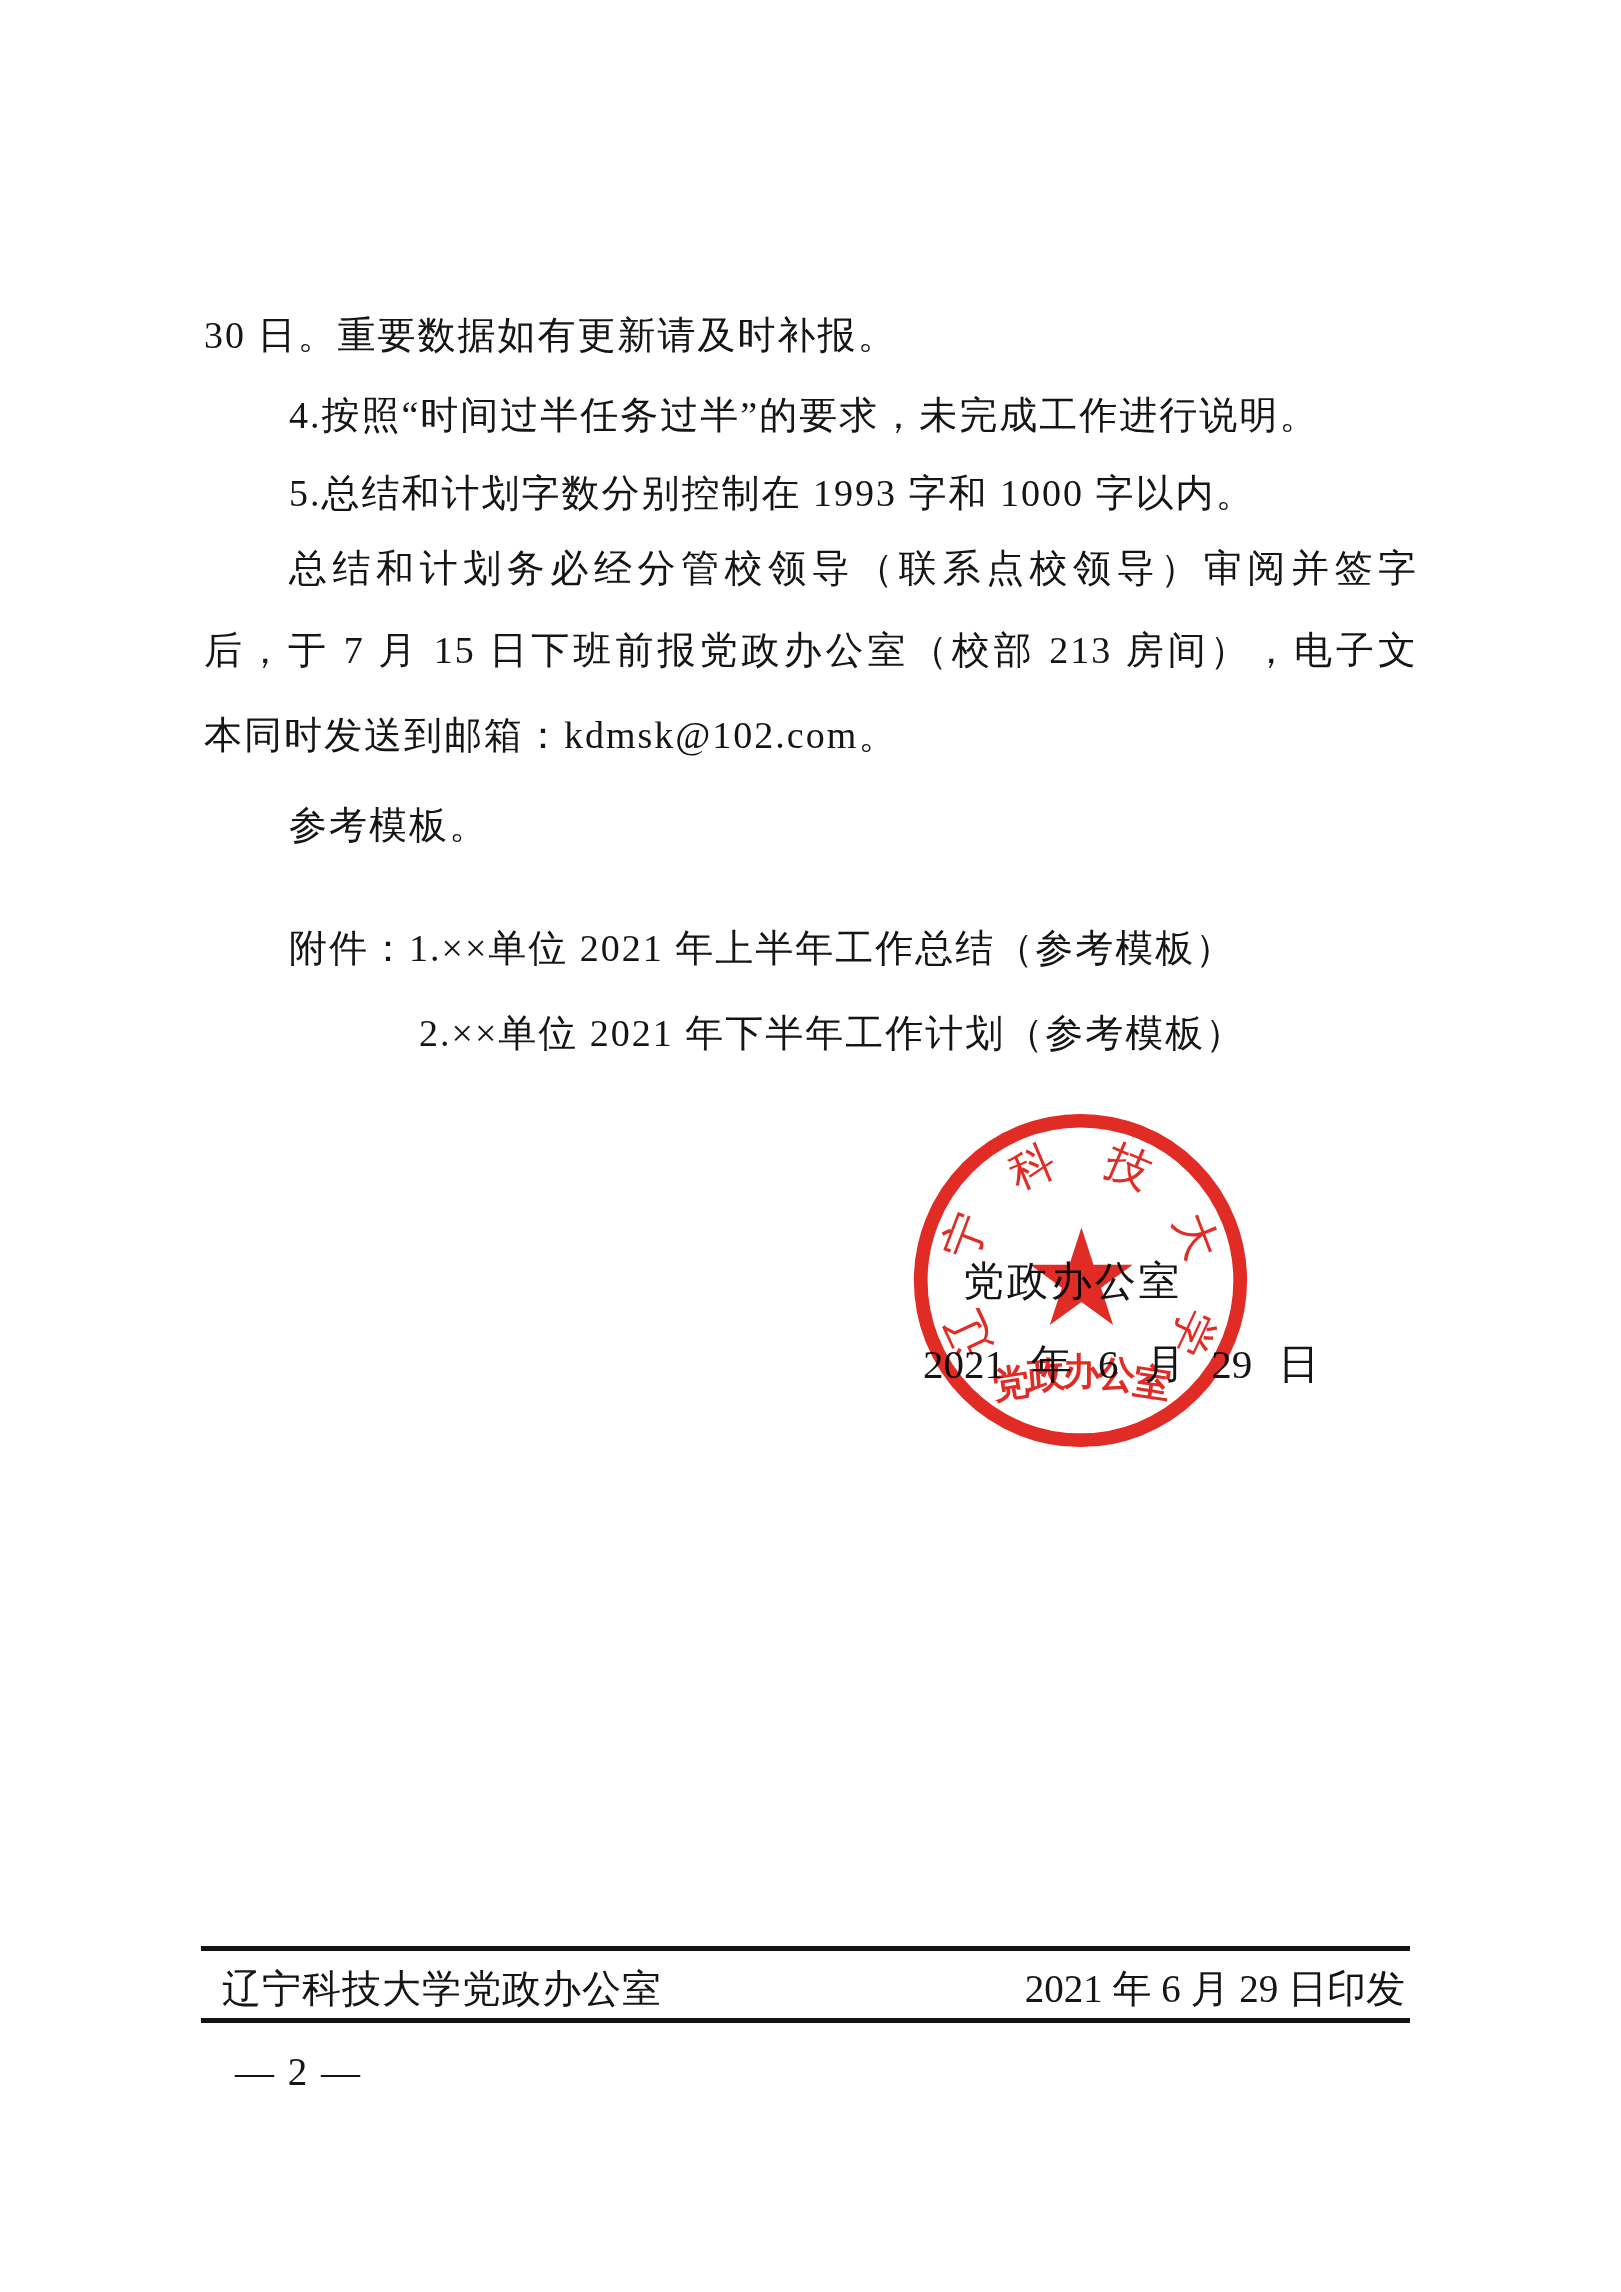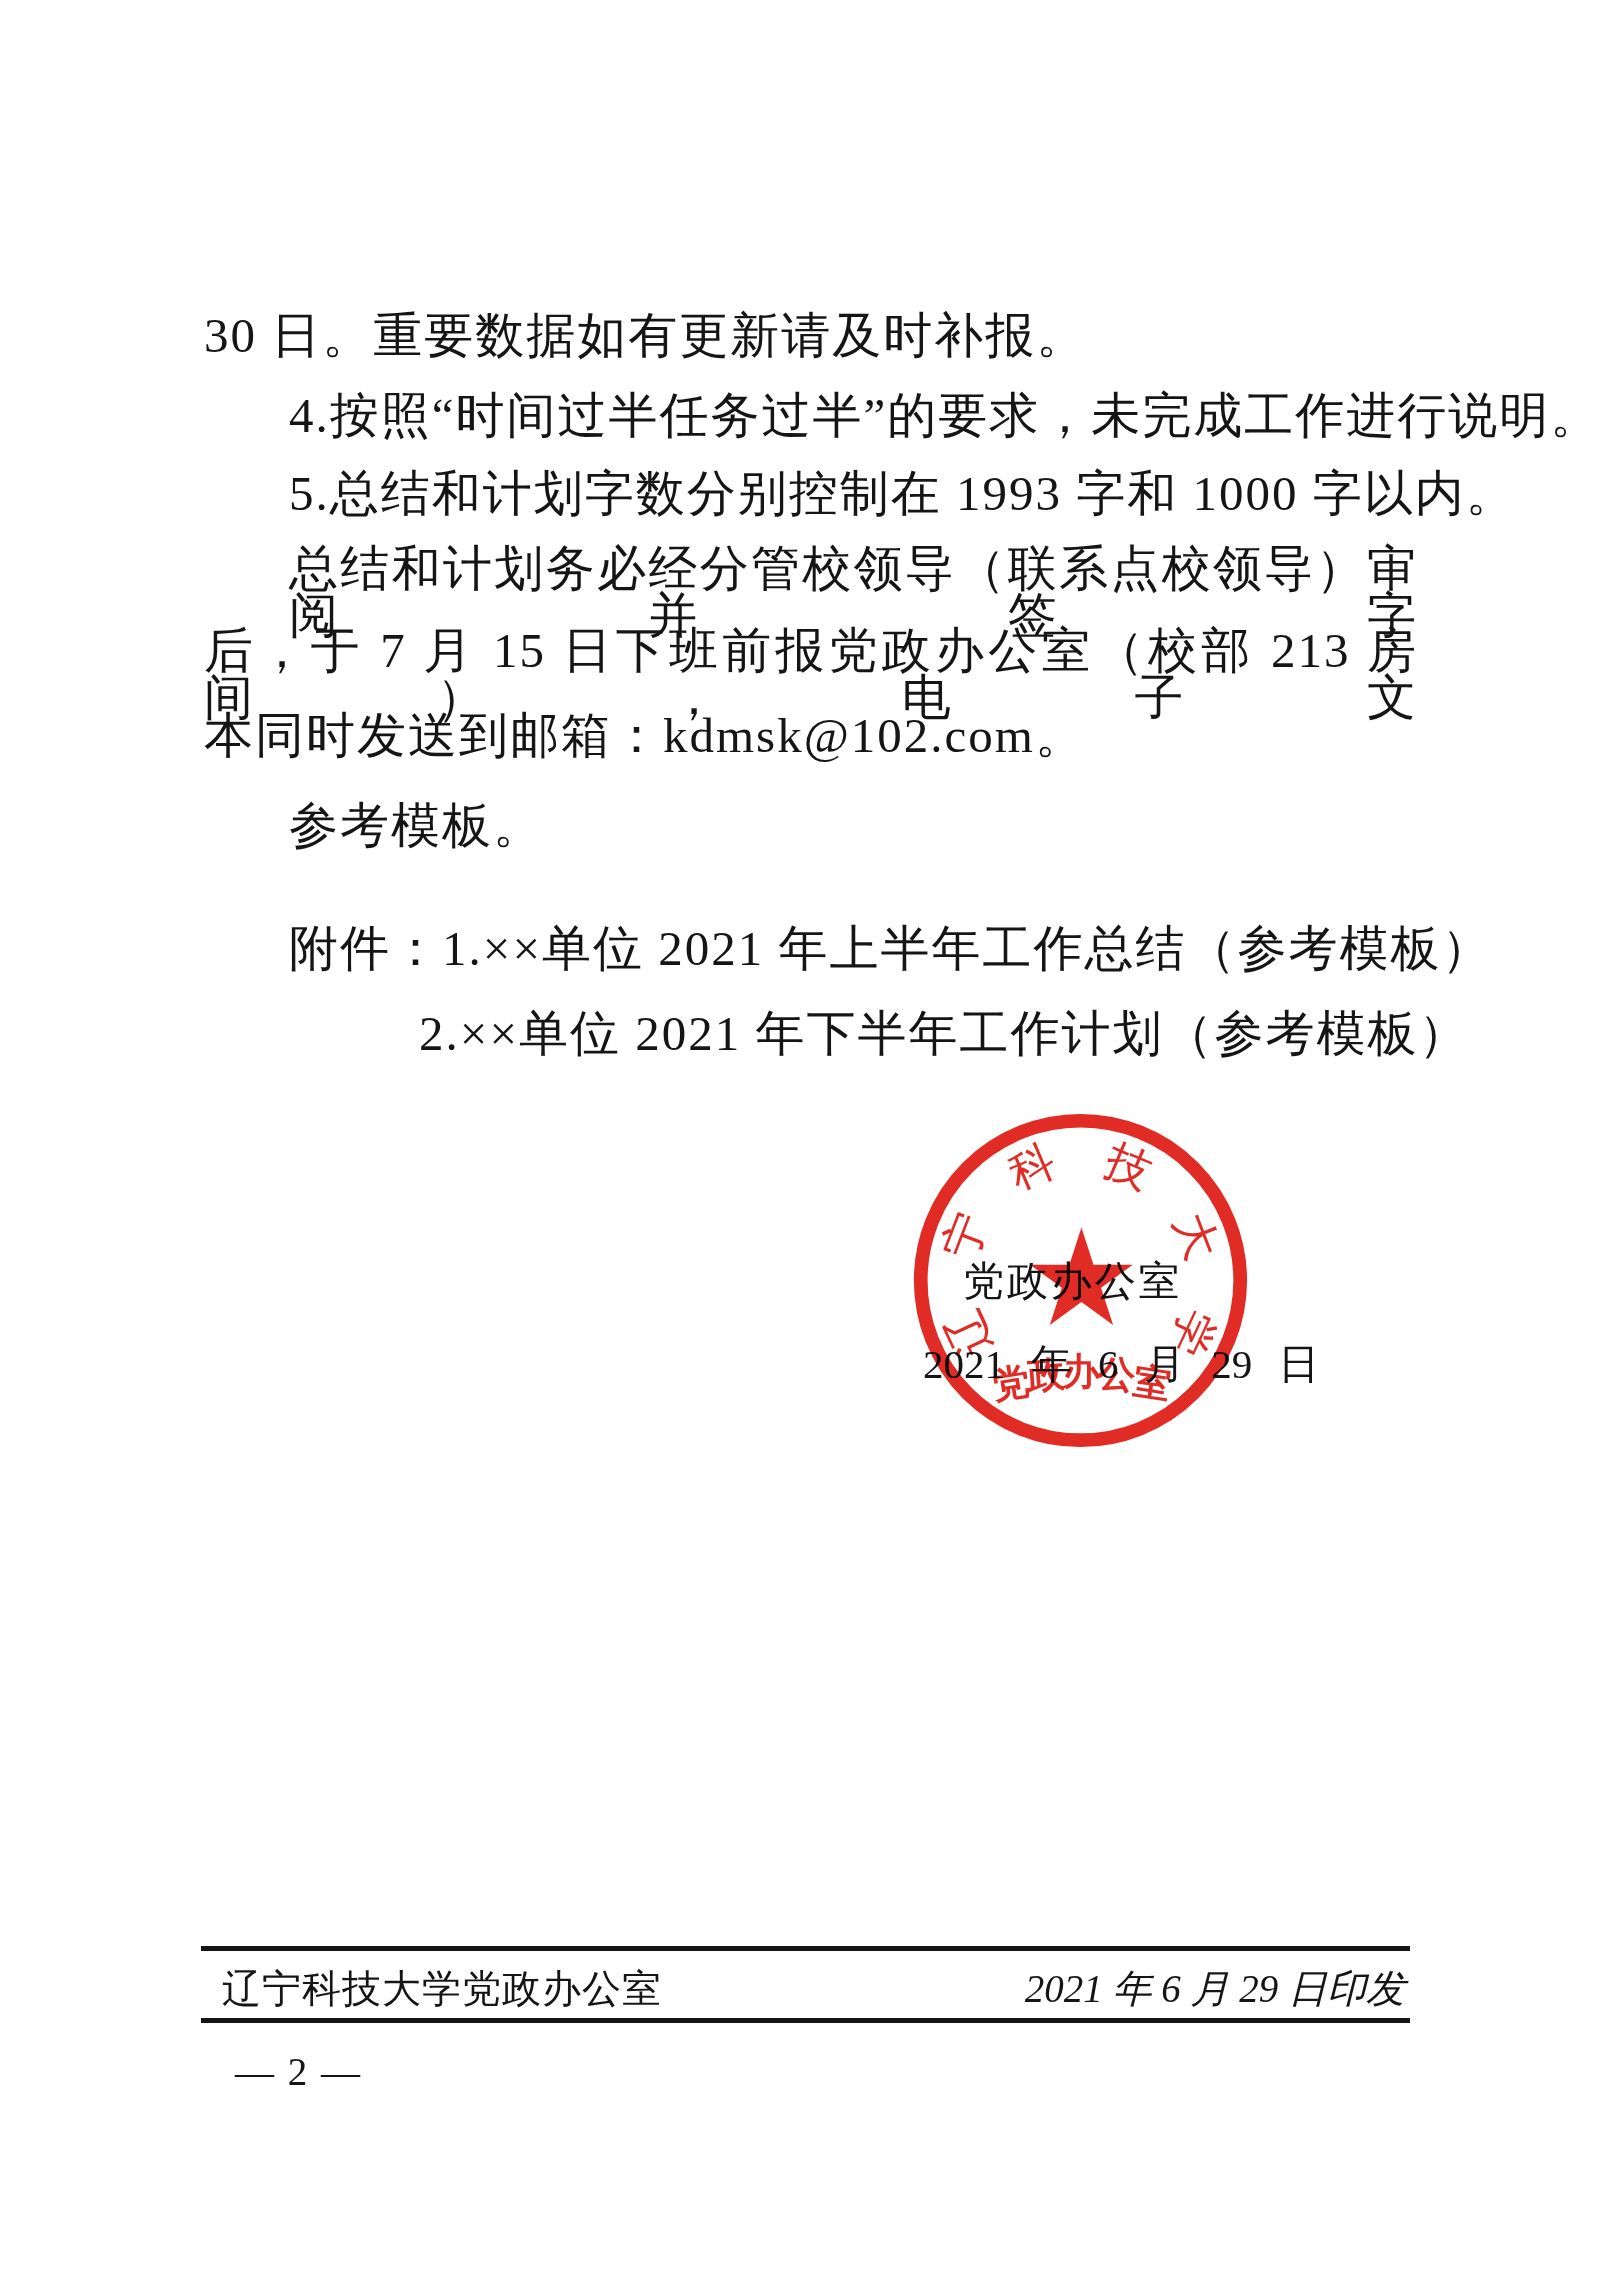--- a/index.html
+++ b/index.html
@@ -7,21 +7,21 @@
     position: relative;
     width: 1621px;
     height: 2293px;
     background: #ffffff;
     overflow: hidden;
     font-family: "Liberation Serif", "DejaVu Serif", serif;
     color: #151515;
   }
   .line {
     position: absolute;
-    font-size: 49px;
+    font-size: 38px;
     line-height: 47px;
     letter-spacing: 2px;
     white-space: nowrap;
     z-index: 1;
   }
   .line.justified {
     white-space: normal;
     text-align: justify;
     text-align-last: justify;
   }
@@ -63,21 +63,21 @@
   .rule-top { top: 1946px; }
   .rule-bottom { top: 2018px; }
   .footer-issuer {
     position: absolute;
     left: 222px; top: 1962px;
     font-size: 39px; letter-spacing: 1px; white-space: nowrap; text-align: right;
   }
   .footer-printdate {
     position: absolute;
     right: 216px; top: 1962px;
-    font-size: 39px; white-space: nowrap; font-style: italic;
+    font-size: 39px; white-space: nowrap;
   }
   .page-number {
     position: absolute;
     left: 235px; top: 2049px;
     font-size: 39px; letter-spacing: 2px; white-space: nowrap;
   }
 </style>
 </head>
 <body>
 

